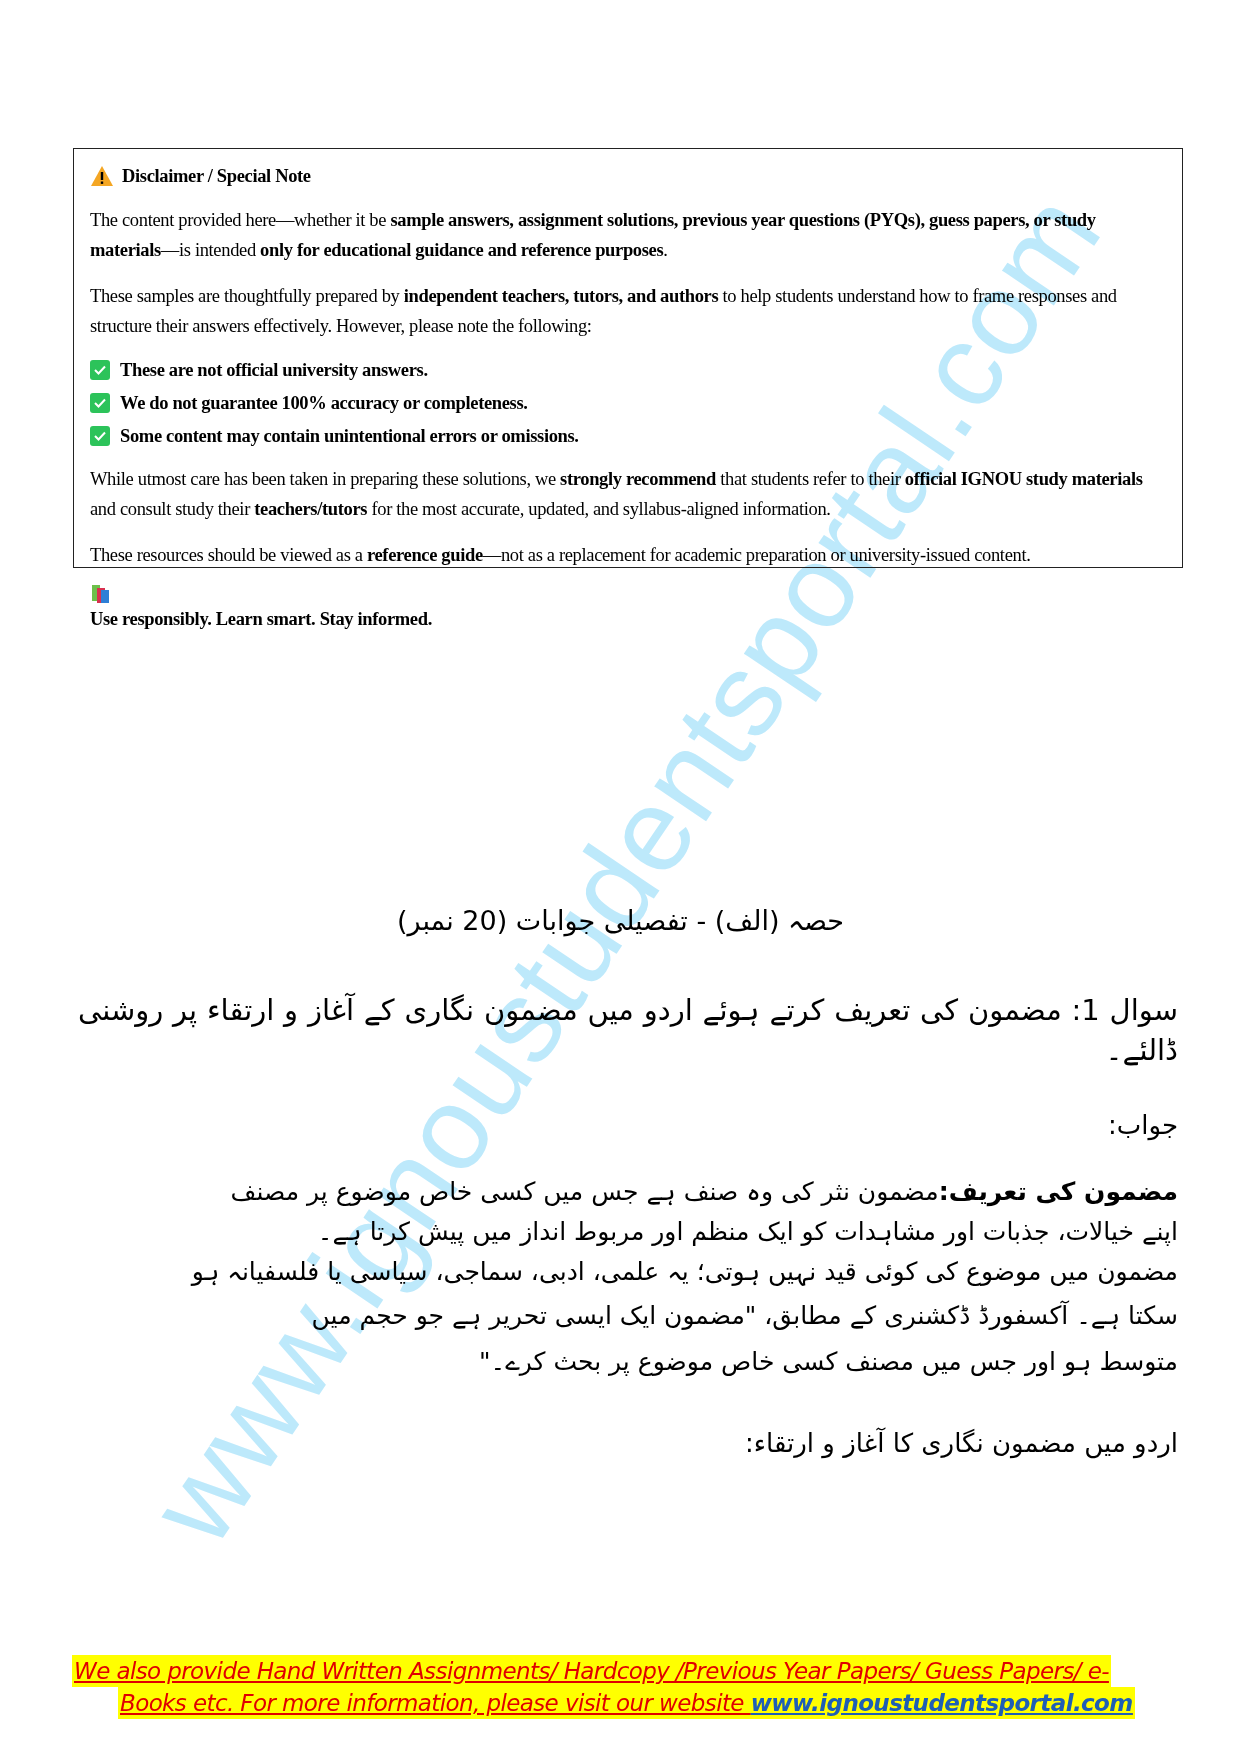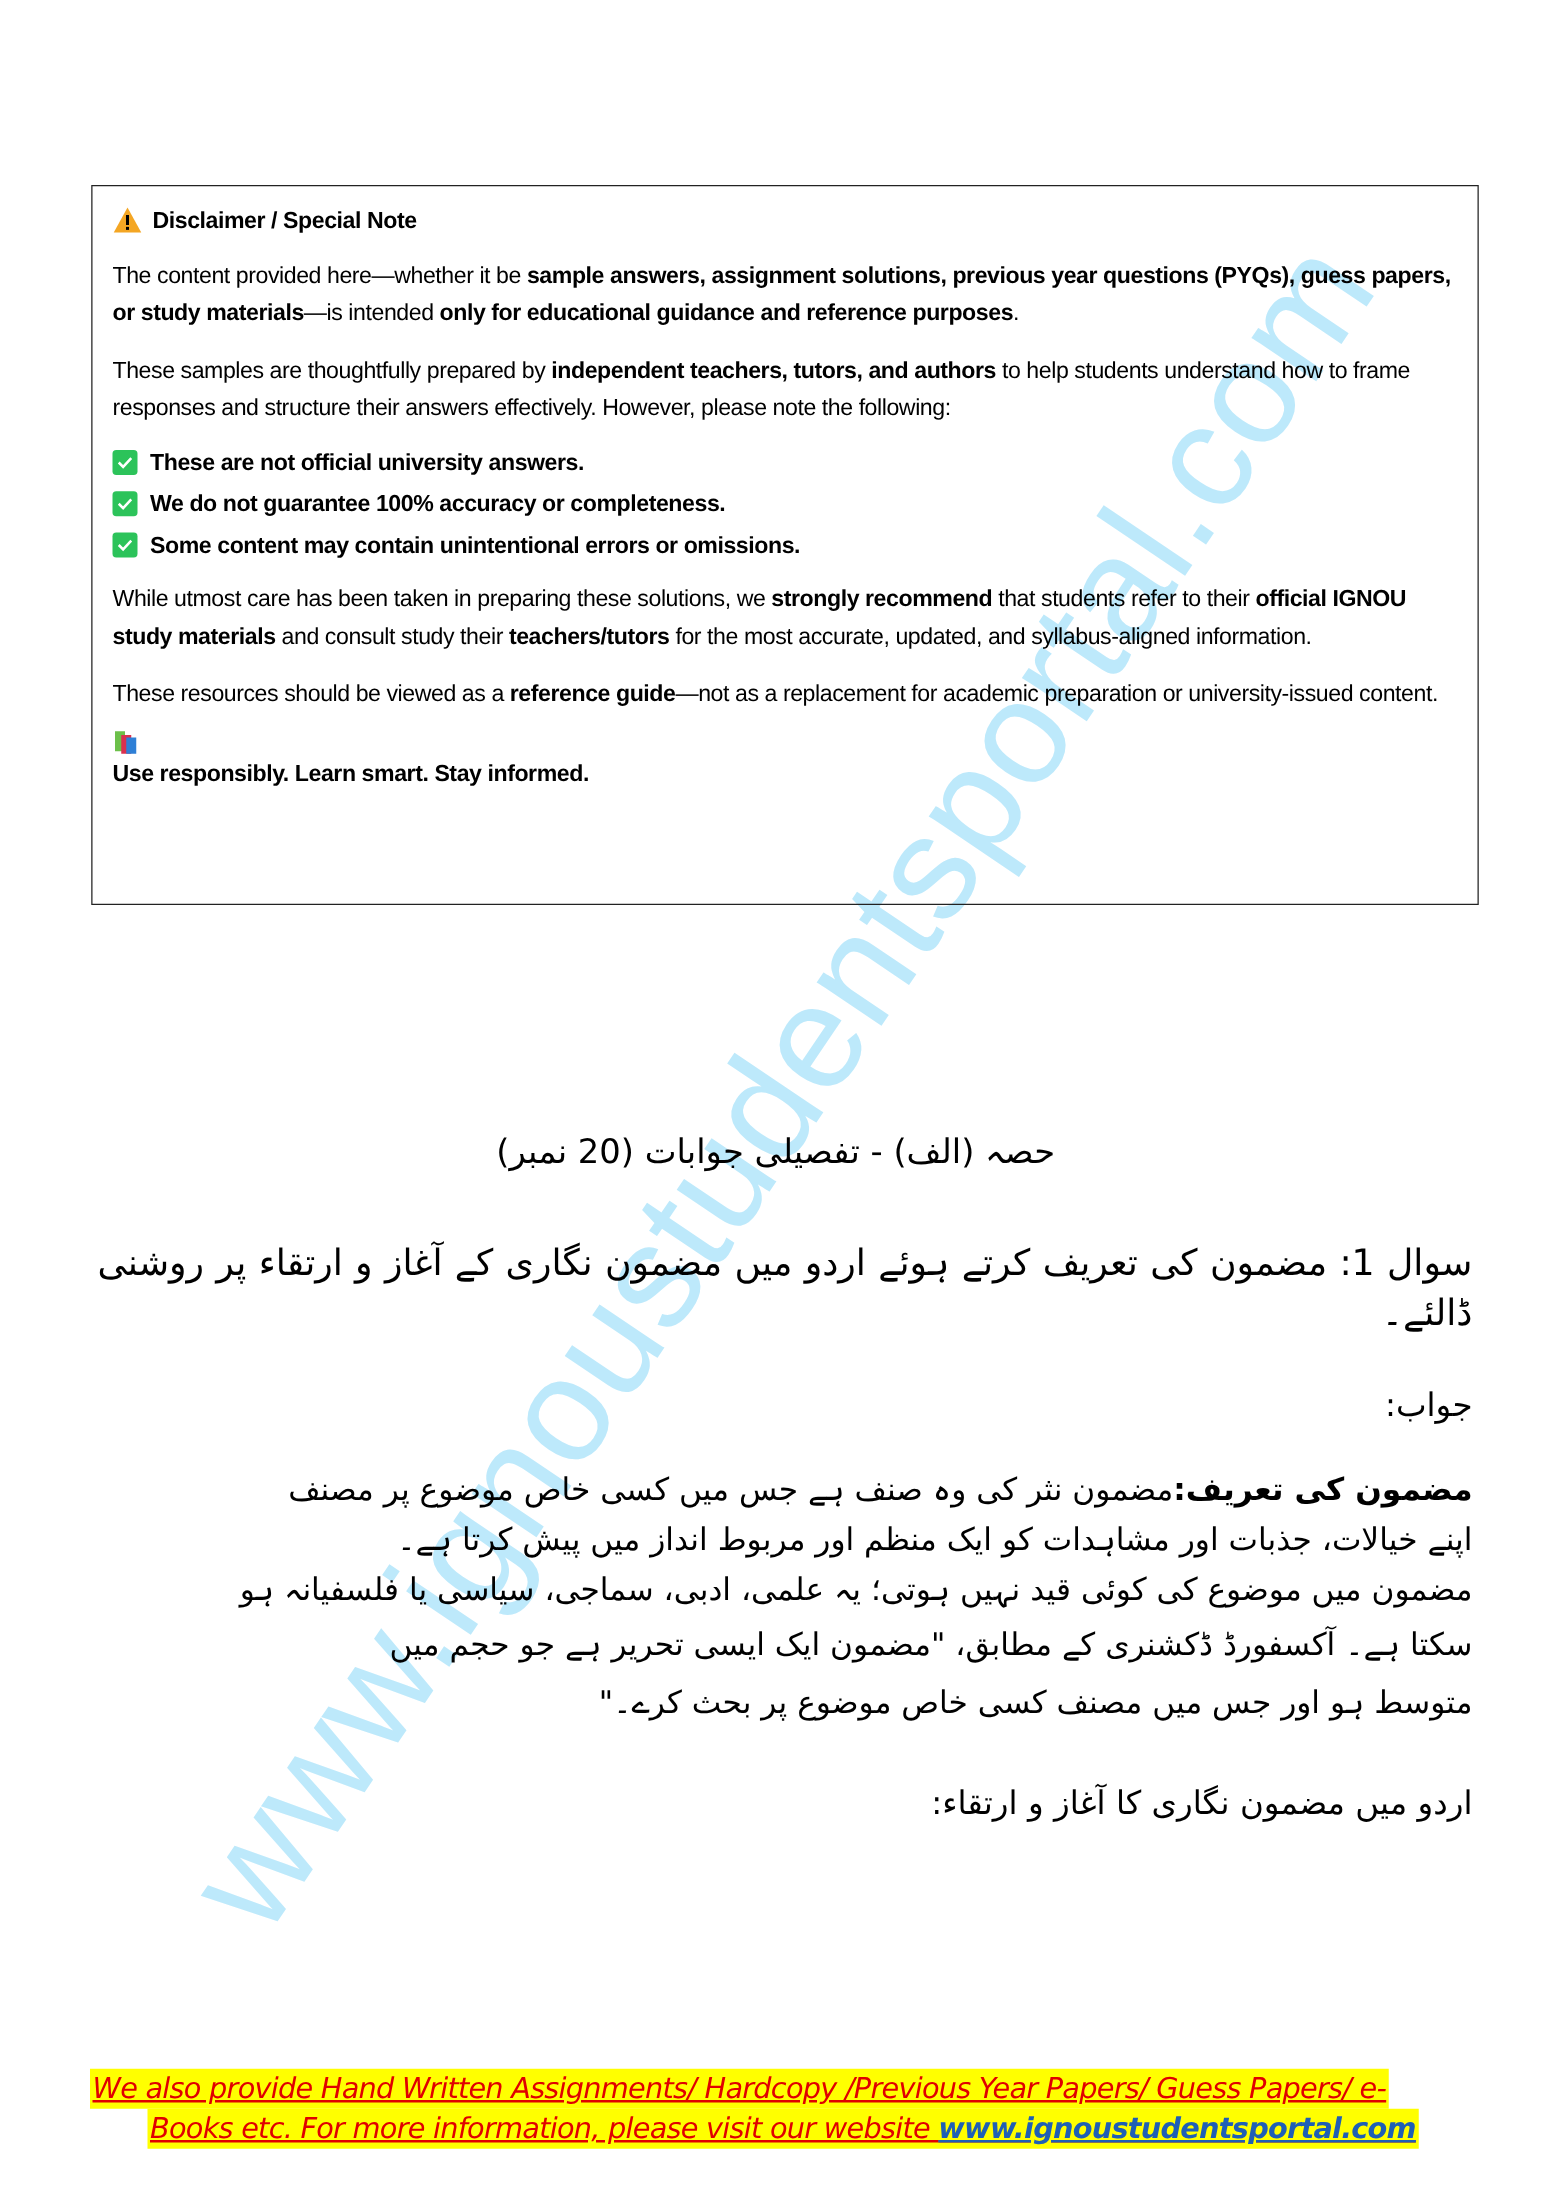--- a/index.html
+++ b/index.html
@@ -14,26 +14,26 @@
       color: #bde9fb;
       white-space: nowrap;
       z-index: 0;
       letter-spacing: 1px;
       pointer-events: none;
     }
 
     .disclaimer-box {
       position: absolute;
       left: 73px; top: 148px;
-      width: 1110px; height: 576px;
+      width: 1110px; height: 420px;
       border: 1.5px solid #222;
       box-sizing: border-box;
       padding: 12px 16px 0 16px;
       z-index: 1;
-      font-family: Liberation Sans, sans-serif;
+      font-family: Liberation Serif, serif;
       font-size: 18.5px;
       line-height: 30px;
       letter-spacing: -0.35px;
       background: transparent;
     }
     .disclaimer-box b { font-weight: bold; }
     .title-row { display: flex; align-items: center; height: 30px; margin-bottom: 14px; }
     .warn-icon { width: 24px; height: 22px; margin-right: 8px; display: inline-block; }
     .para { margin: 0 0 16px 0; }
     .check-list { margin: -4px 0 12px 0; padding: 0; list-style: none; }

